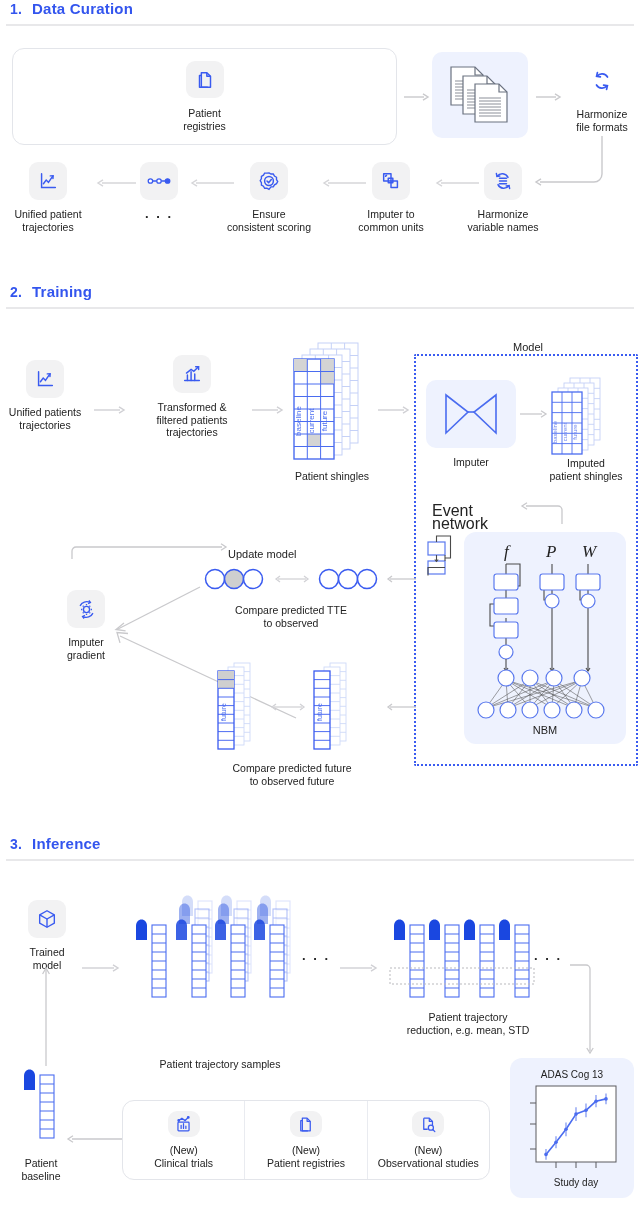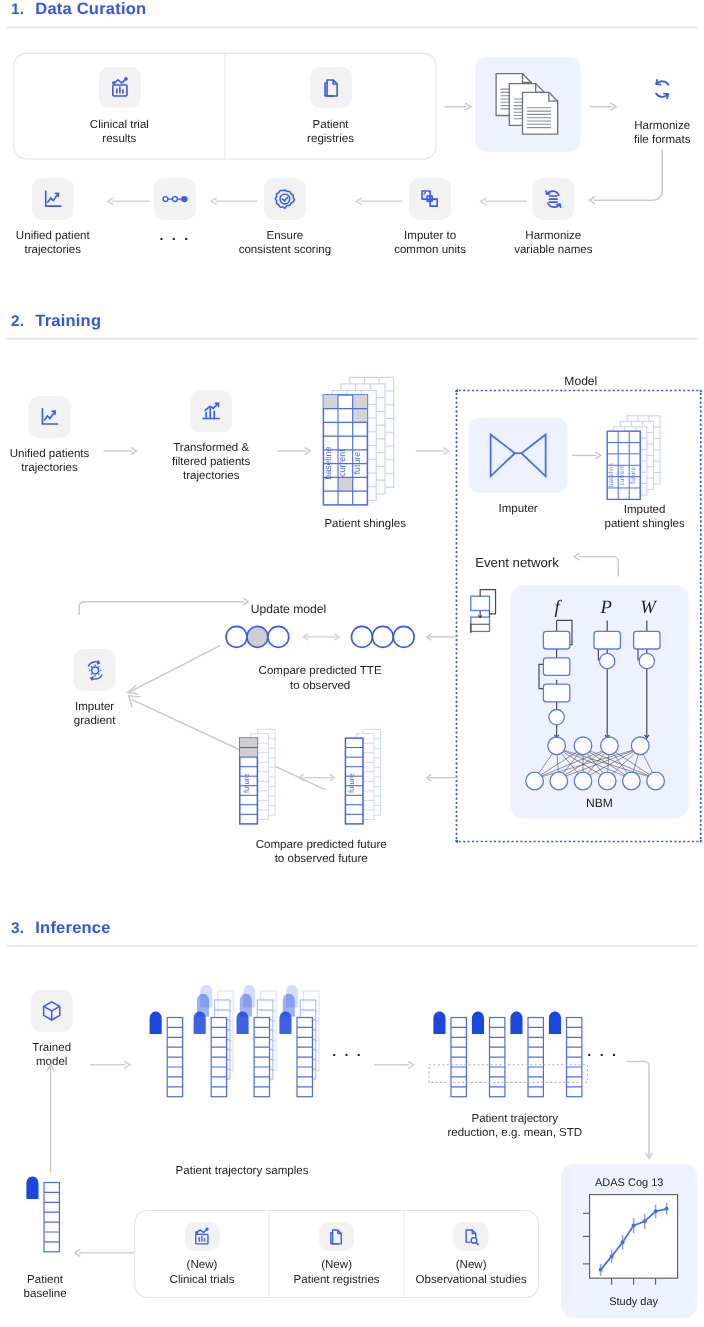--- a/index.html
+++ b/index.html
@@ -77,35 +77,20 @@
   <div class="section-title" style="padding-left:4px;">
     <span class="num">1.</span>
     <span>Data Curation</span>
   </div>
   <div class="rule"></div>
 </div>
 
 <div class="card abs" style="left:12px; top:48px; width:385px; height:97px;">
   <div class="cell">
     <div class="tile">
-      <svg width="22" height="22" viewBox="0 0 24 24" fill="none" stroke="#3a5bf0" stroke-width="1.6" stroke-linecap="round">
-        <rect x="5" y="9" width="14" height="11" rx="1"></rect>
-          <path d="M9 13v4M12 11v6M15 14v3"></path>
-        <path d="M6 7l4-3 4 3 4-4"></path>
-          <circle cx="6" cy="7" r="1"></circle>
-          <circle cx="18" cy="3" r="1"></circle>
-      </svg>
-    </div>
-    <div class="lbl">
-      <div>Clinical trial</div>
-      <div>results</div>
-    </div>
-  </div>
-  <div class="cell">
-    <div class="tile">
       <svg width="22" height="22" viewBox="0 0 24 24" fill="none" stroke="#3a5bf0" stroke-width="1.6" stroke-linejoin="round">
         <path d="M8 4h6l4 4v12H8z"></path>
           <path d="M14 4v4h4"></path>
           <path d="M8 7H6v13h9"></path>
       </svg>
     </div>
     <div class="lbl">
       <div>Patient</div>
       <div>registries</div>
     </div>
@@ -207,21 +192,21 @@
   <div class="lbl" style="letter-spacing:2px; font-size:13px; font-weight:bold;">. . .</div>
 </div>
 
 <div class="abs" style="left:190px; top:178px;">
   <svg width="44" height="10" viewBox="0 0 44 10">
       <path d="M44 5H6" stroke="#d6d6d9" stroke-width="1.4"></path>
       <path d="M7 1.8L2 5l5 3.2" fill="none" stroke="#d6d6d9" stroke-width="1.4"></path>
     </svg>
 </div>
 
-<div class="flowitem abs" style="left:211px; top:162px; width:96px;">
+<div class="flowitem abs" style="left:221px; top:162px; width:96px;">
   <div class="tile">
     <svg width="24" height="24" viewBox="0 0 24 24" fill="none" stroke="#3a5bf0" stroke-width="1.5">
       <path d="M12 3.2l2.2 1.3h2.5l1.3 2.2 2.2 1.3v2.5l1.3 2.2-1.3 2.2v0l-2.2 1.3-1.3 2.2h-2.5L12 21.2 9.8 19.9H7.3L6 17.7 3.8 16.4v-2.5L2.5 11.7 3.8 9.5V7l2.2-1.3L7.3 3.5h2.5z" transform="scale(.92) translate(1,1)"></path>
       <circle cx="12" cy="12" r="4.4"></circle>
         <path d="M10 12l1.6 1.7 2.7-3.2" stroke-linecap="round" stroke-linejoin="round"></path>
     </svg>
   </div>
   <div class="lbl">
     <div>Ensure</div>
     <div>consistent scoring</div>
@@ -408,21 +393,21 @@
       <text x="15" y="40" fill="#6f86ee" font-size="6" font-family="Liberation Sans, sans-serif" text-anchor="middle" transform="rotate(-90 15 40)">current</text>
       <text x="25" y="40" fill="#6f86ee" font-size="6" font-family="Liberation Sans, sans-serif" text-anchor="middle" transform="rotate(-90 25 40)">future</text>
     </g>
   </svg>
 </div>
 <div class="lbl abs" style="left:536px; top:457px; width:100px;">
   <div>Imputed</div>
   <div>patient shingles</div>
 </div>
 
-<div class="lbl abs" style="left:432px; top:505px; width:90px; text-align:left; font-size:12px;">Event network</div>
+<div class="lbl abs" style="left:432px; top:505px; width:90px; text-align:left; font-size:16px;">Event network</div>
 <div class="abs" style="left:520px; top:498px;">
   <svg width="46" height="30" viewBox="0 0 46 30" fill="none" stroke="#c9c9cc" stroke-width="1.3">
     <path d="M42 26V12a4 4 0 0 0-4-4H6"></path>
       <path d="M7 4.8L2 8l5 3.2"></path>
   </svg>
 </div>
 
 <div class="abs" style="left:422px; top:528px;">
   <svg width="48" height="64" viewBox="0 0 48 64" fill="none">
     <rect x="6" y="14" width="17" height="13" fill="#fff" stroke="#5a79ee" stroke-width="1.2"></rect>

